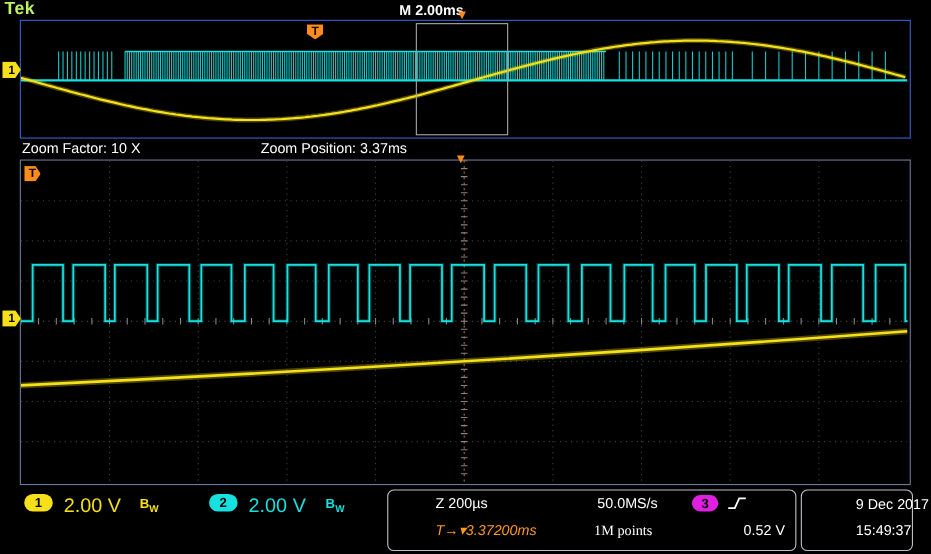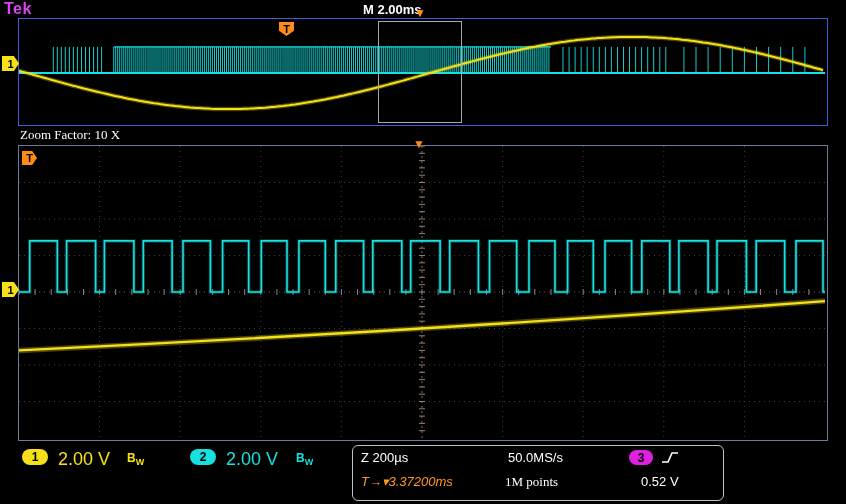--- a/index.html
+++ b/index.html
@@ -1,44 +1,44 @@
 <!DOCTYPE html>
 <html><head>
 <meta charset="utf-8">
 <style>
   html,body{margin:0;padding:0;background:#000;}
   #screen{position:relative;width:846px;height:504px;background:#000;overflow:hidden;
           font-family:"Liberation Sans",sans-serif;color:#fff;}
   .abs{position:absolute;}
   .hdr{position:absolute;font-size:13px;color:#fff;white-space:nowrap;}
-  .brand{position:absolute;font-size:16px;font-weight:bold;color:#d946ef;letter-spacing:.5px;}
+  .brand{position:absolute;font-size:16px;font-weight:bold;color:#bef264;letter-spacing:.5px;}
   .panel{position:absolute;background:#000;}
   .panel.upper{border:1px solid #3a5fd6;}
   .panel.main{border:1px solid #6b7a96;}
   .marker-orange{position:absolute;color:#ff8c1a;font-size:12px;line-height:10px;}
   .flag{position:absolute;background:#ff8c1a;color:#000;font-weight:bold;font-size:11px;
         width:15px;height:14px;display:flex;align-items:center;justify-content:center;}
   .flag.down{clip-path:polygon(0 0,100% 0,100% 62%,50% 100%,0 62%);}
   .flag.right{clip-path:polygon(0 0,68% 0,100% 50%,68% 100%,0 100%);}
   .gmark{position:absolute;background:#f5e01a;color:#000;font-weight:bold;font-size:11px;
          width:17px;height:15px;display:flex;align-items:center;justify-content:center;
          clip-path:polygon(0 0,70% 0,100% 50%,70% 100%,0 100%);}
   .bracket{position:absolute;border:1px solid #a8a8a8;background:transparent;}
-  .zoomlbl{position:absolute;font-size:13px;color:#fff;white-space:nowrap;font-family:Liberation Serif, serif;}
+  .zoomlbl{position:absolute;font-size:13px;color:#fff;white-space:nowrap;}
   .badge{position:absolute;width:26px;height:16px;border-radius:8px;color:#000;font-size:12px;
          font-weight:bold;display:flex;align-items:center;justify-content:center;}
   .badge.ch1{background:#f5e01a;}
   .badge.ch2{background:#16e0e0;}
   .badge.ch3{background:#e020e0;width:24px;height:15px;}
   .scale{position:absolute;font-size:18px;white-space:nowrap;}
   .c1{color:#f5e01a;} .c2{color:#16e0e0;}
   .bw{position:absolute;font-size:12px;font-weight:bold;}
   .bw sub{font-size:9px;}
   .box{position:absolute;border:1px solid #c0c0cc;border-radius:6px;background:#000;}
-  .acq{position:absolute;font-size:13px;color:#fff;white-space:nowrap;}
+  .acq{position:absolute;font-size:13px;color:#fff;white-space:nowrap;margin-left:35px;}
   .orange{color:#ff9a1a;font-style:italic;}
   svg{display:block;}
 </style>
 </head>
 <body>
 
 <div id="screen">
 
   <span class="brand" style="left:4px;top:0px;">Tek</span>
   <span class="hdr" style="left:40px;top:18px;font-family:Liberation Mono, monospace;">Stop</span>
@@ -59,20 +59,21 @@
     <div class="flag down" style="left:260px;top:3px;">
       <span>T</span>
     </div>
     <div class="bracket" style="left:359px;top:2px;width:82px;height:100px;"></div>
   </div>
   <div class="gmark" style="left:2px;top:56px;">
     <span>1</span>
   </div>
 
   <span class="zoomlbl" style="left:20px;top:127px;">Zoom Factor: 10 X</span>
+  <span class="zoomlbl" style="left:237px;top:127px;">Zoom Position: 3.37ms</span>
 
   <div class="panel main" style="left:18px;top:145px;width:808px;height:294px;">
     <svg width="806" height="292" viewBox="0 0 806 292">
         <line x1="80.6" y1="0" x2="80.6" y2="292" stroke="#3c3c44" stroke-dasharray="1 4"></line>
         <line x1="161.2" y1="0" x2="161.2" y2="292" stroke="#3c3c44" stroke-dasharray="1 4"></line>
         <line x1="241.8" y1="0" x2="241.8" y2="292" stroke="#3c3c44" stroke-dasharray="1 4"></line>
         <line x1="322.4" y1="0" x2="322.4" y2="292" stroke="#3c3c44" stroke-dasharray="1 4"></line>
         <line x1="483.6" y1="0" x2="483.6" y2="292" stroke="#3c3c44" stroke-dasharray="1 4"></line>
         <line x1="564.2" y1="0" x2="564.2" y2="292" stroke="#3c3c44" stroke-dasharray="1 4"></line>
         <line x1="644.8" y1="0" x2="644.8" y2="292" stroke="#3c3c44" stroke-dasharray="1 4"></line>
@@ -120,14 +121,18 @@
       <span>3</span>
     </div>
     <svg class="abs" style="left:308px;top:4px;" width="18" height="15" viewBox="0 0 18 15">
       <path d="M1,12 H7 L11,3 H17" stroke="#ffffff" stroke-width="1.6" fill="none"></path>
     </svg>
     <span class="acq orange" style="left:8px;top:28px;"><span>T→</span><span>▾</span><span>3.37200ms</span></span>
     <span class="acq" style="left:152px;top:28px;font-family:Liberation Serif, serif;">1M points</span>
     <span class="acq" style="left:288px;top:28px;">0.52 V</span>
   </div>
 
+  <div class="box" style="left:728px;top:445px;width:100px;height:54px;">
+    <span class="acq" style="left:14px;top:5px;">9 Dec 2017</span>
+    <span class="acq" style="left:14px;top:28px;">15:49:37</span>
+  </div>
 
 </div>
 
 </body></html>

